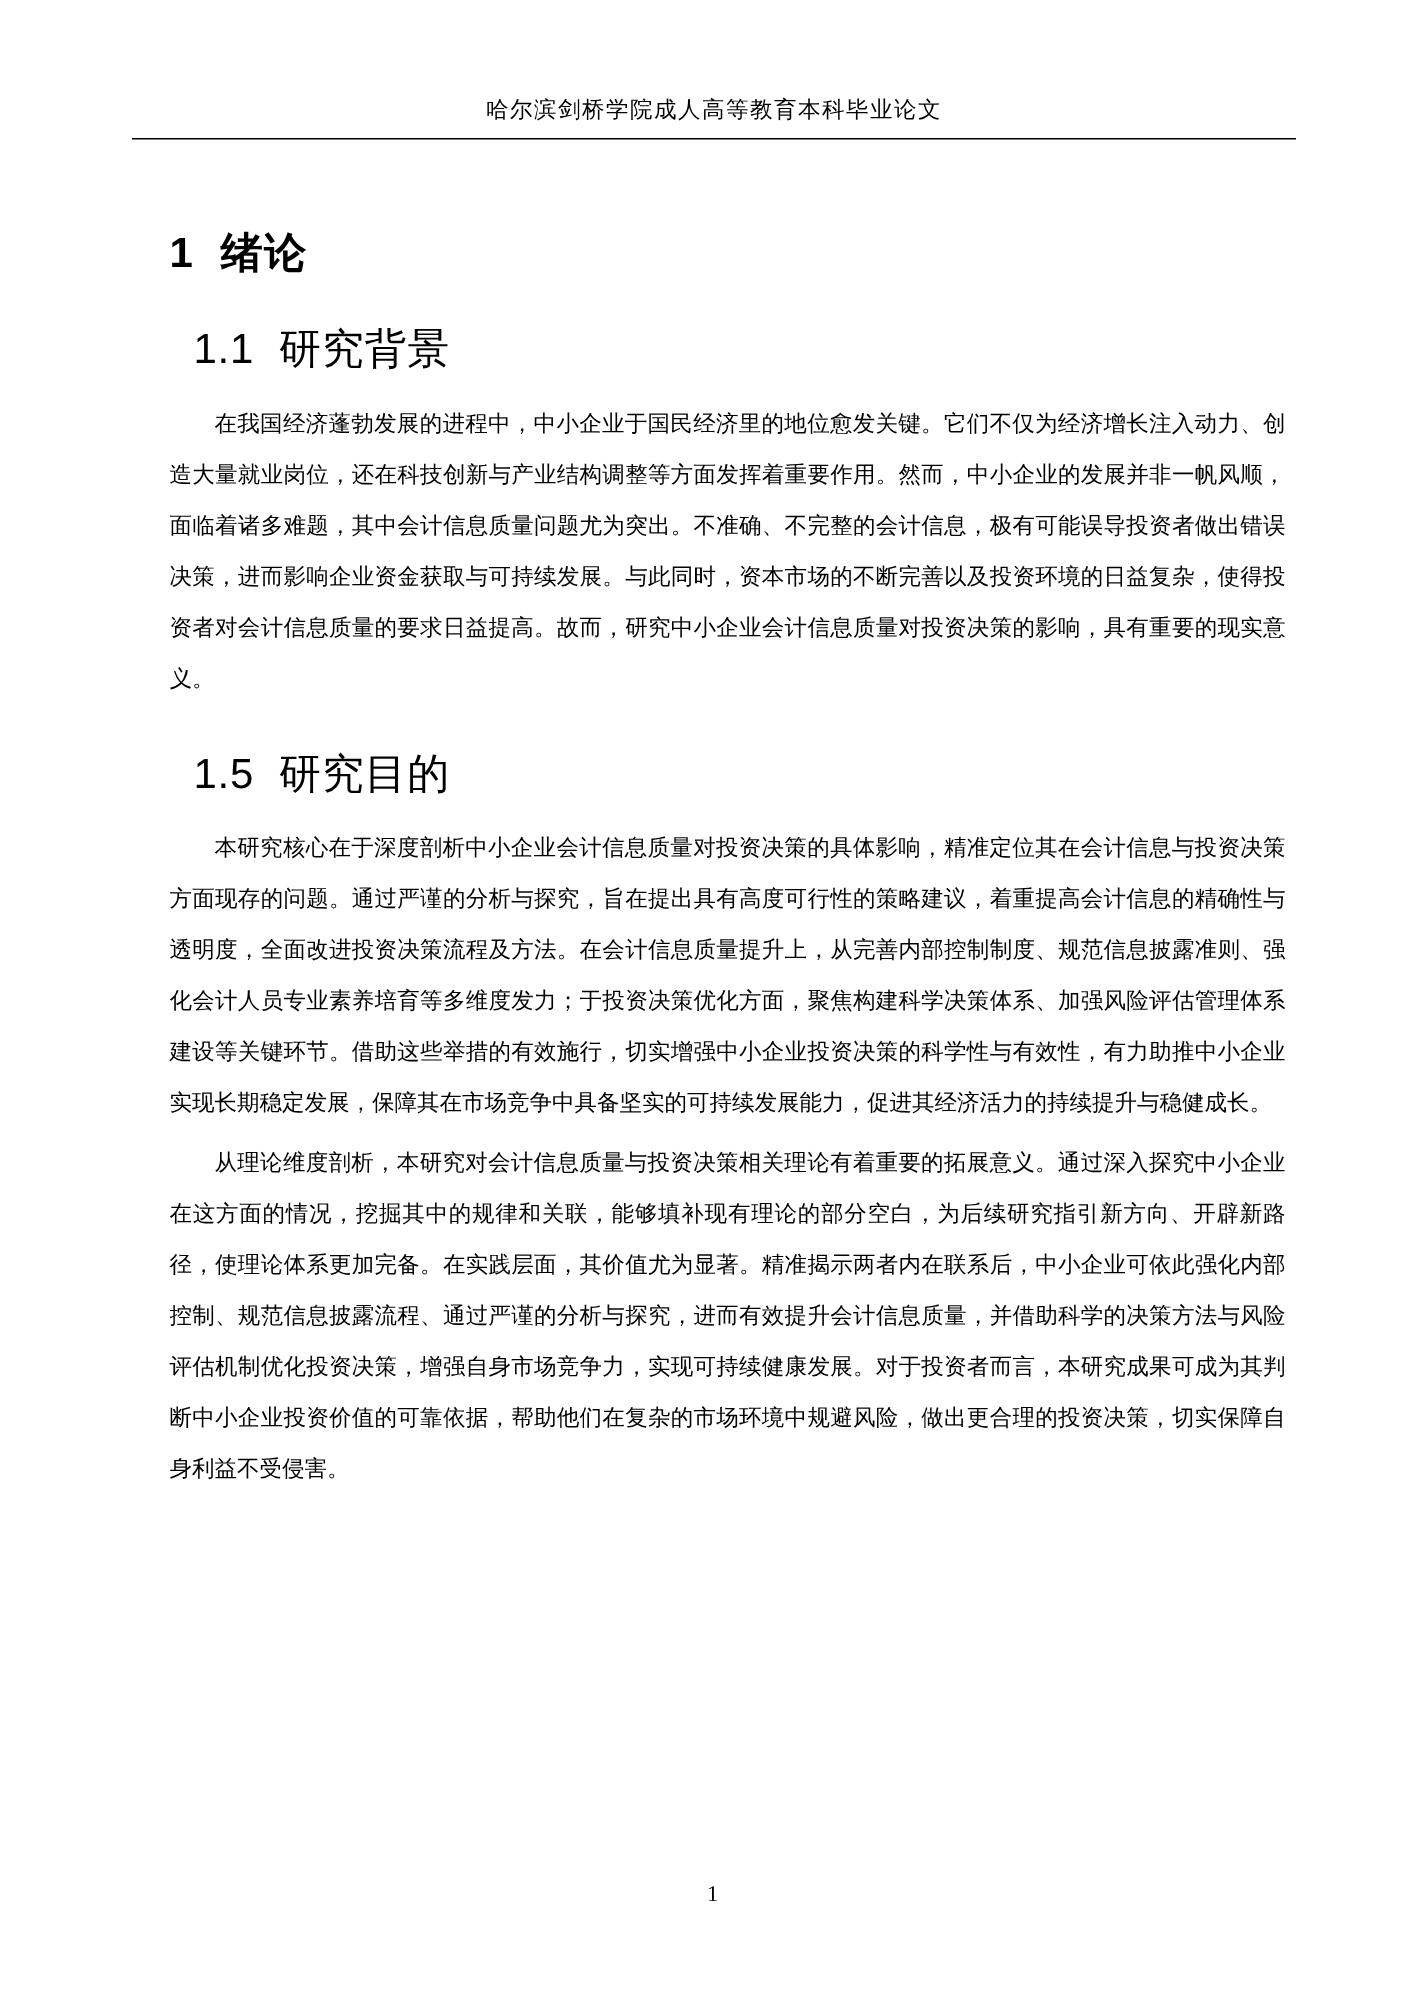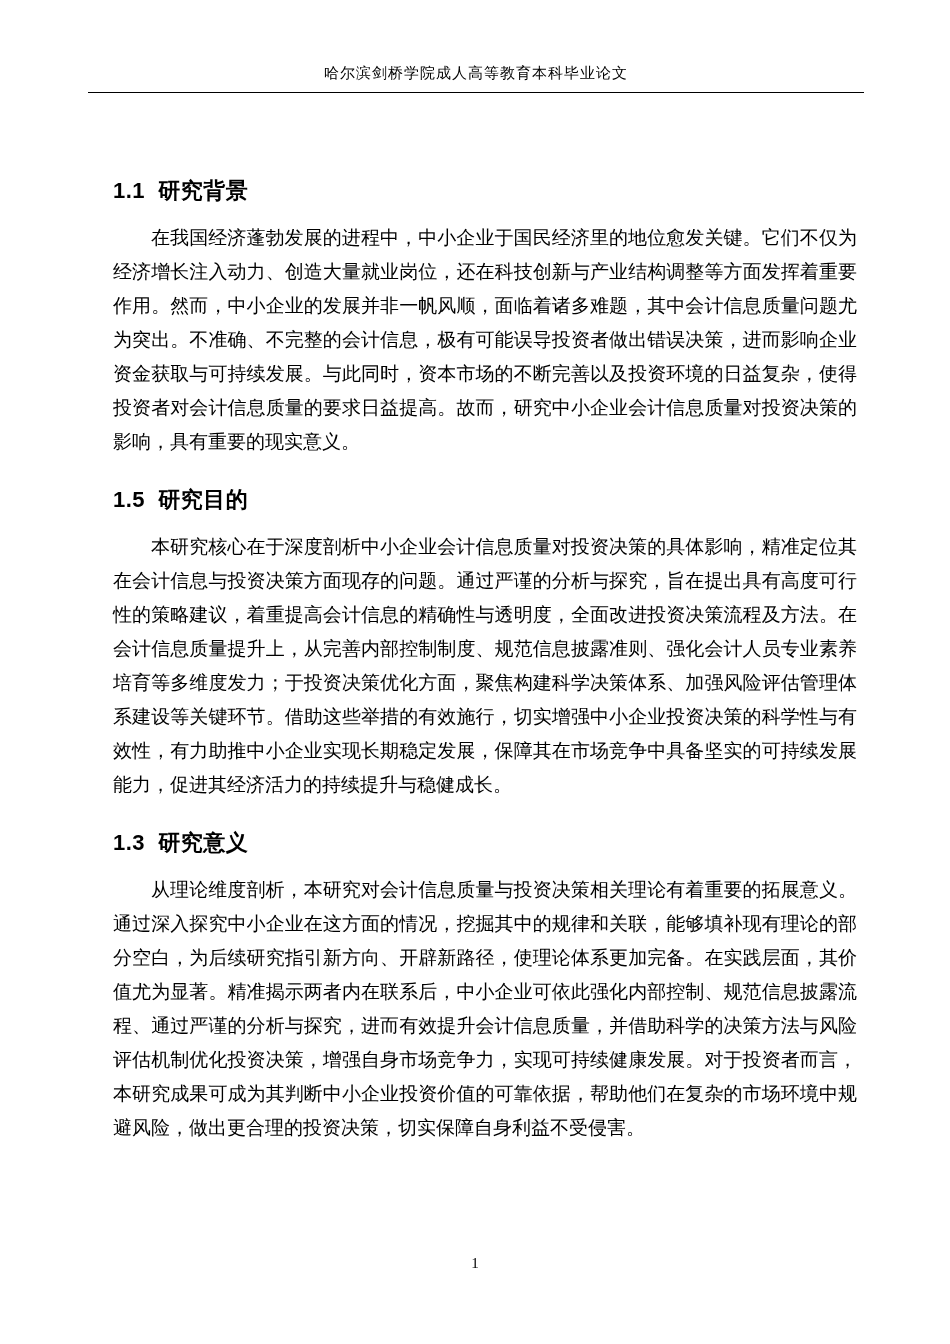--- a/index.html
+++ b/index.html
@@ -36,32 +36,33 @@
   .chapter-title {
     font-family: "Liberation Sans", "DejaVu Sans", sans-serif;
     font-weight: bold;
     font-size: 28px;
     letter-spacing: 1px;
     margin: 0 0 14px 0;
     white-space: pre-wrap;
   }
   .section-heading {
     font-family: "Liberation Sans", "DejaVu Sans", sans-serif;
-    font-weight: bold;
-    font-size: 22px;
+    font-weight: normal;
+    font-size: 28px;
     letter-spacing: 0.5px;
-    margin: 26px 0 15px 0;
+    margin: 26px 0 15px 16px;
     white-space: pre-wrap;
   }
   .body-para {
-    font-size: 19px;
+    font-size: 15px;
     line-height: 34px;
     text-align: justify;
     text-indent: 2em;
     margin: 0 0 6px 0;
+    font-family: Liberation Mono, monospace;
   }
   .footer {
     position: absolute;
     bottom: 72px;
     left: 0;
     width: 100%;
     text-align: center;
     font-size: 15px;
   }
 </style>
@@ -69,28 +70,28 @@
 <body>
 
 <div class="page">
 
   <div class="header">
     <div class="header-text">哈尔滨剑桥学院成人高等教育本科毕业论文</div>
   </div>
 
   <div class="content">
 
+    <h1 class="chapter-title">1  绪论</h1>
 
     <h2 class="section-heading">1.1  研究背景</h2>
     <p class="body-para">在我国经济蓬勃发展的进程中，中小企业于国民经济里的地位愈发关键。它们不仅为经济增长注入动力、创造大量就业岗位，还在科技创新与产业结构调整等方面发挥着重要作用。然而，中小企业的发展并非一帆风顺，面临着诸多难题，其中会计信息质量问题尤为突出。不准确、不完整的会计信息，极有可能误导投资者做出错误决策，进而影响企业资金获取与可持续发展。与此同时，资本市场的不断完善以及投资环境的日益复杂，使得投资者对会计信息质量的要求日益提高。故而，研究中小企业会计信息质量对投资决策的影响，具有重要的现实意义。</p>
 
     <h2 class="section-heading">1.5  研究目的</h2>
     <p class="body-para">本研究核心在于深度剖析中小企业会计信息质量对投资决策的具体影响，精准定位其在会计信息与投资决策方面现存的问题。通过严谨的分析与探究，旨在提出具有高度可行性的策略建议，着重提高会计信息的精确性与透明度，全面改进投资决策流程及方法。在会计信息质量提升上，从完善内部控制制度、规范信息披露准则、强化会计人员专业素养培育等多维度发力；于投资决策优化方面，聚焦构建科学决策体系、加强风险评估管理体系建设等关键环节。借助这些举措的有效施行，切实增强中小企业投资决策的科学性与有效性，有力助推中小企业实现长期稳定发展，保障其在市场竞争中具备坚实的可持续发展能力，促进其经济活力的持续提升与稳健成长。</p>
 
-    <h2 class="section-heading">1.3  研究意义</h2>
     <p class="body-para">从理论维度剖析，本研究对会计信息质量与投资决策相关理论有着重要的拓展意义。通过深入探究中小企业在这方面的情况，挖掘其中的规律和关联，能够填补现有理论的部分空白，为后续研究指引新方向、开辟新路径，使理论体系更加完备。在实践层面，其价值尤为显著。精准揭示两者内在联系后，中小企业可依此强化内部控制、规范信息披露流程、通过严谨的分析与探究，进而有效提升会计信息质量，并借助科学的决策方法与风险评估机制优化投资决策，增强自身市场竞争力，实现可持续健康发展。对于投资者而言，本研究成果可成为其判断中小企业投资价值的可靠依据，帮助他们在复杂的市场环境中规避风险，做出更合理的投资决策，切实保障自身利益不受侵害。</p>
 
   </div>
 
   <div class="footer">
     <span>1</span>
   </div>
 
 </div>
 

